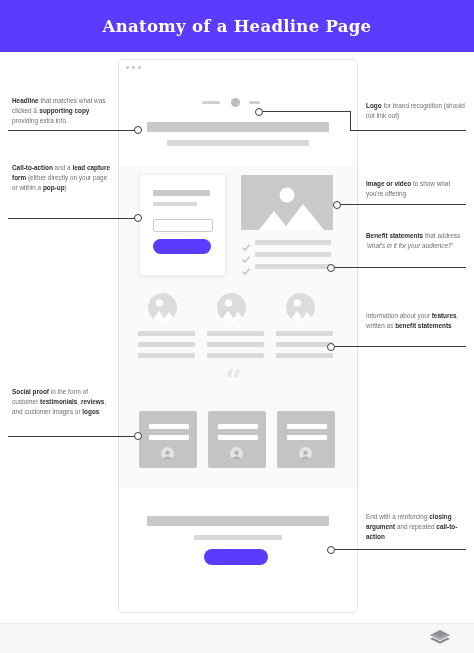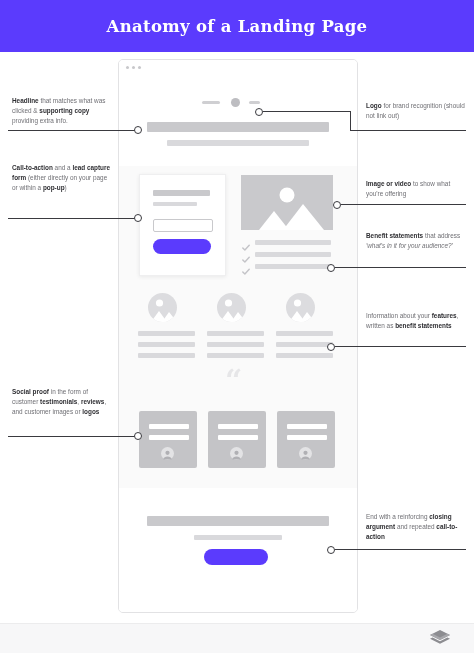--- a/index.html
+++ b/index.html
@@ -111,21 +111,21 @@
     position:absolute;width:8px;height:8px;border-radius:50%;
     background:#ffffff;border:1.4px solid #3a3a3f;box-sizing:border-box;
   }
 </style>
 </head>
 <body>
 
 <div class="page">
 
   <div class="header">
-    <div class="header-title">Anatomy of a Landing Page</div>
+    <div class="header-title">Anatomy of a Headline Page</div>
   </div>
 
   <div class="canvas"></div>
 
   <div class="mockup">
 
     <div class="mock-bar">
       <span class="dot d1"></span>
       <span class="dot d2"></span>
       <span class="dot d3"></span>

